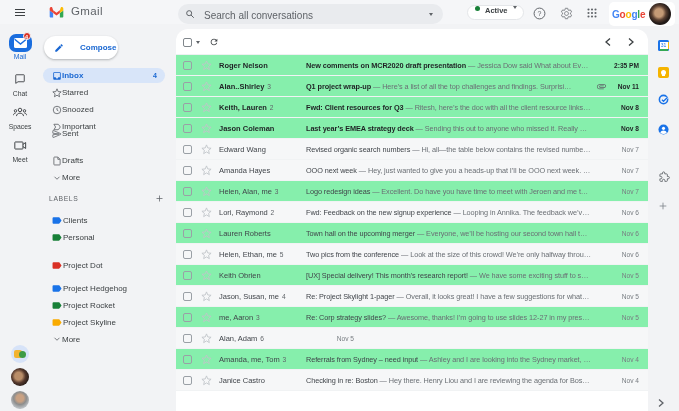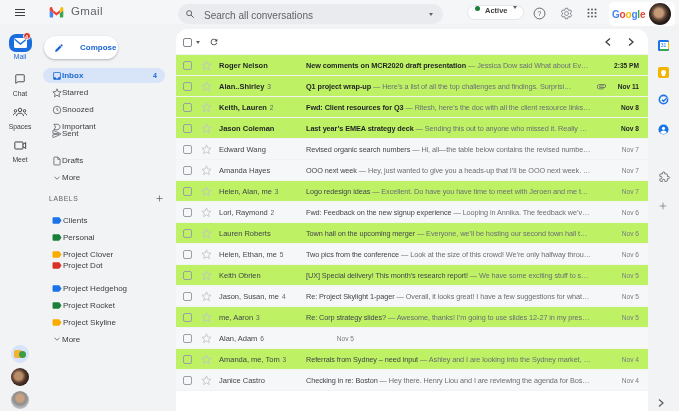--- a/index.html
+++ b/index.html
@@ -42,21 +42,21 @@
 .navitem.active{left:3px;width:122px;padding-left:9px;background:#d8e5f9;border-radius:8px}
 .navitem.active .t{color:#1967d2;font-weight:bold}
 .navitem .cnt{margin-left:auto;margin-right:8px;font-size:7px;color:#1967d2;font-weight:bold}
 #labelshead{position:absolute;left:9px;top:166px;font-size:6.8px;color:#5f6368;letter-spacing:.6px}
 
 #card{position:absolute;left:176px;top:29px;width:472px;height:383px;background:#fff;border-radius:12px 12px 0 0}
 #toolbar{position:relative;height:26px;border-bottom:1px solid #eef0f2}
 #tcb{position:absolute;left:7px;top:9px;width:9px;height:9px;border:1px solid #80868b;border-radius:2px}
 #toolbar .caret{position:absolute;left:20px;top:12px;border-top-width:3.5px;border-left-width:2.7px;border-right-width:2.7px}
 
-.row{display:flex;align-items:center;height:21px;padding:0 9px 0 7px;border-bottom:1px solid #f1f3f4;background:#bef264}
+.row{display:flex;align-items:center;height:21px;padding:0 9px 0 7px;border-bottom:1px solid #f1f3f4;background:#86efac}
 .row.g{background:#f6f7f8}
 .cb{width:9px;height:9px;border:1px solid #9aa0a6;border-radius:2px;flex:none;margin-right:9px}
 .stw{flex:none;margin-right:7px;width:11px;height:11px}
 .sn{width:87px;flex:none;font-size:7.5px;color:#40454a;white-space:nowrap;overflow:hidden}
 .sn em{font-style:normal;font-size:6.6px;color:#5f6368;font-weight:normal;margin-left:1px}
 .su{width:285px;flex:none;font-size:7.3px;letter-spacing:-.08px;color:#6a6f74;white-space:nowrap;overflow:hidden;text-overflow:ellipsis}
 .su b{font-weight:normal;color:#40454a}
 .su i{font-style:normal}
 .dt{width:48px;flex:none;font-size:6.6px;color:#777c81;text-align:right;display:flex;align-items:center;justify-content:flex-end}
 .row.u .sn,.row.u .su b{color:#1f2124;font-weight:bold}
@@ -222,26 +222,20 @@
         <path fill="#1a73e8" d="M16.63 3.84C16.27 3.33 15.67 3 15 3L3 3.01C1.9 3.01 1 3.9 1 5v10c0 1.1.9 2 2 2l12 .01c.67 0 1.27-.33 1.63-.84L21 10l-4.37-6.16z"></path>
       </svg>
       <span class="t">Clients</span>
     </div>
  <div class="navitem" style="top:200.5px">
       <svg width="11" height="9" viewBox="0 0 24 20">
         <path fill="#188038" d="M16.63 3.84C16.27 3.33 15.67 3 15 3L3 3.01C1.9 3.01 1 3.9 1 5v10c0 1.1.9 2 2 2l12 .01c.67 0 1.27-.33 1.63-.84L21 10l-4.37-6.16z"></path>
       </svg>
       <span class="t">Personal</span>
     </div>
- <div class="navitem" style="top:217.5px">
-      <svg width="11" height="9" viewBox="0 0 24 20">
-        <path fill="#f9ab00" d="M16.63 3.84C16.27 3.33 15.67 3 15 3L3 3.01C1.9 3.01 1 3.9 1 5v10c0 1.1.9 2 2 2l12 .01c.67 0 1.27-.33 1.63-.84L21 10l-4.37-6.16z"></path>
-      </svg>
-      <span class="t">Project Clover</span>
-    </div>
  <div class="navitem" style="top:229px">
       <svg width="11" height="9" viewBox="0 0 24 20">
         <path fill="#d93025" d="M16.63 3.84C16.27 3.33 15.67 3 15 3L3 3.01C1.9 3.01 1 3.9 1 5v10c0 1.1.9 2 2 2l12 .01c.67 0 1.27-.33 1.63-.84L21 10l-4.37-6.16z"></path>
       </svg>
       <span class="t">Project Dot</span>
     </div>
  <div class="navitem" style="top:251.5px">
       <svg width="11" height="9" viewBox="0 0 24 20">
         <path fill="#1a73e8" d="M16.63 3.84C16.27 3.33 15.67 3 15 3L3 3.01C1.9 3.01 1 3.9 1 5v10c0 1.1.9 2 2 2l12 .01c.67 0 1.27-.33 1.63-.84L21 10l-4.37-6.16z"></path>
       </svg>

